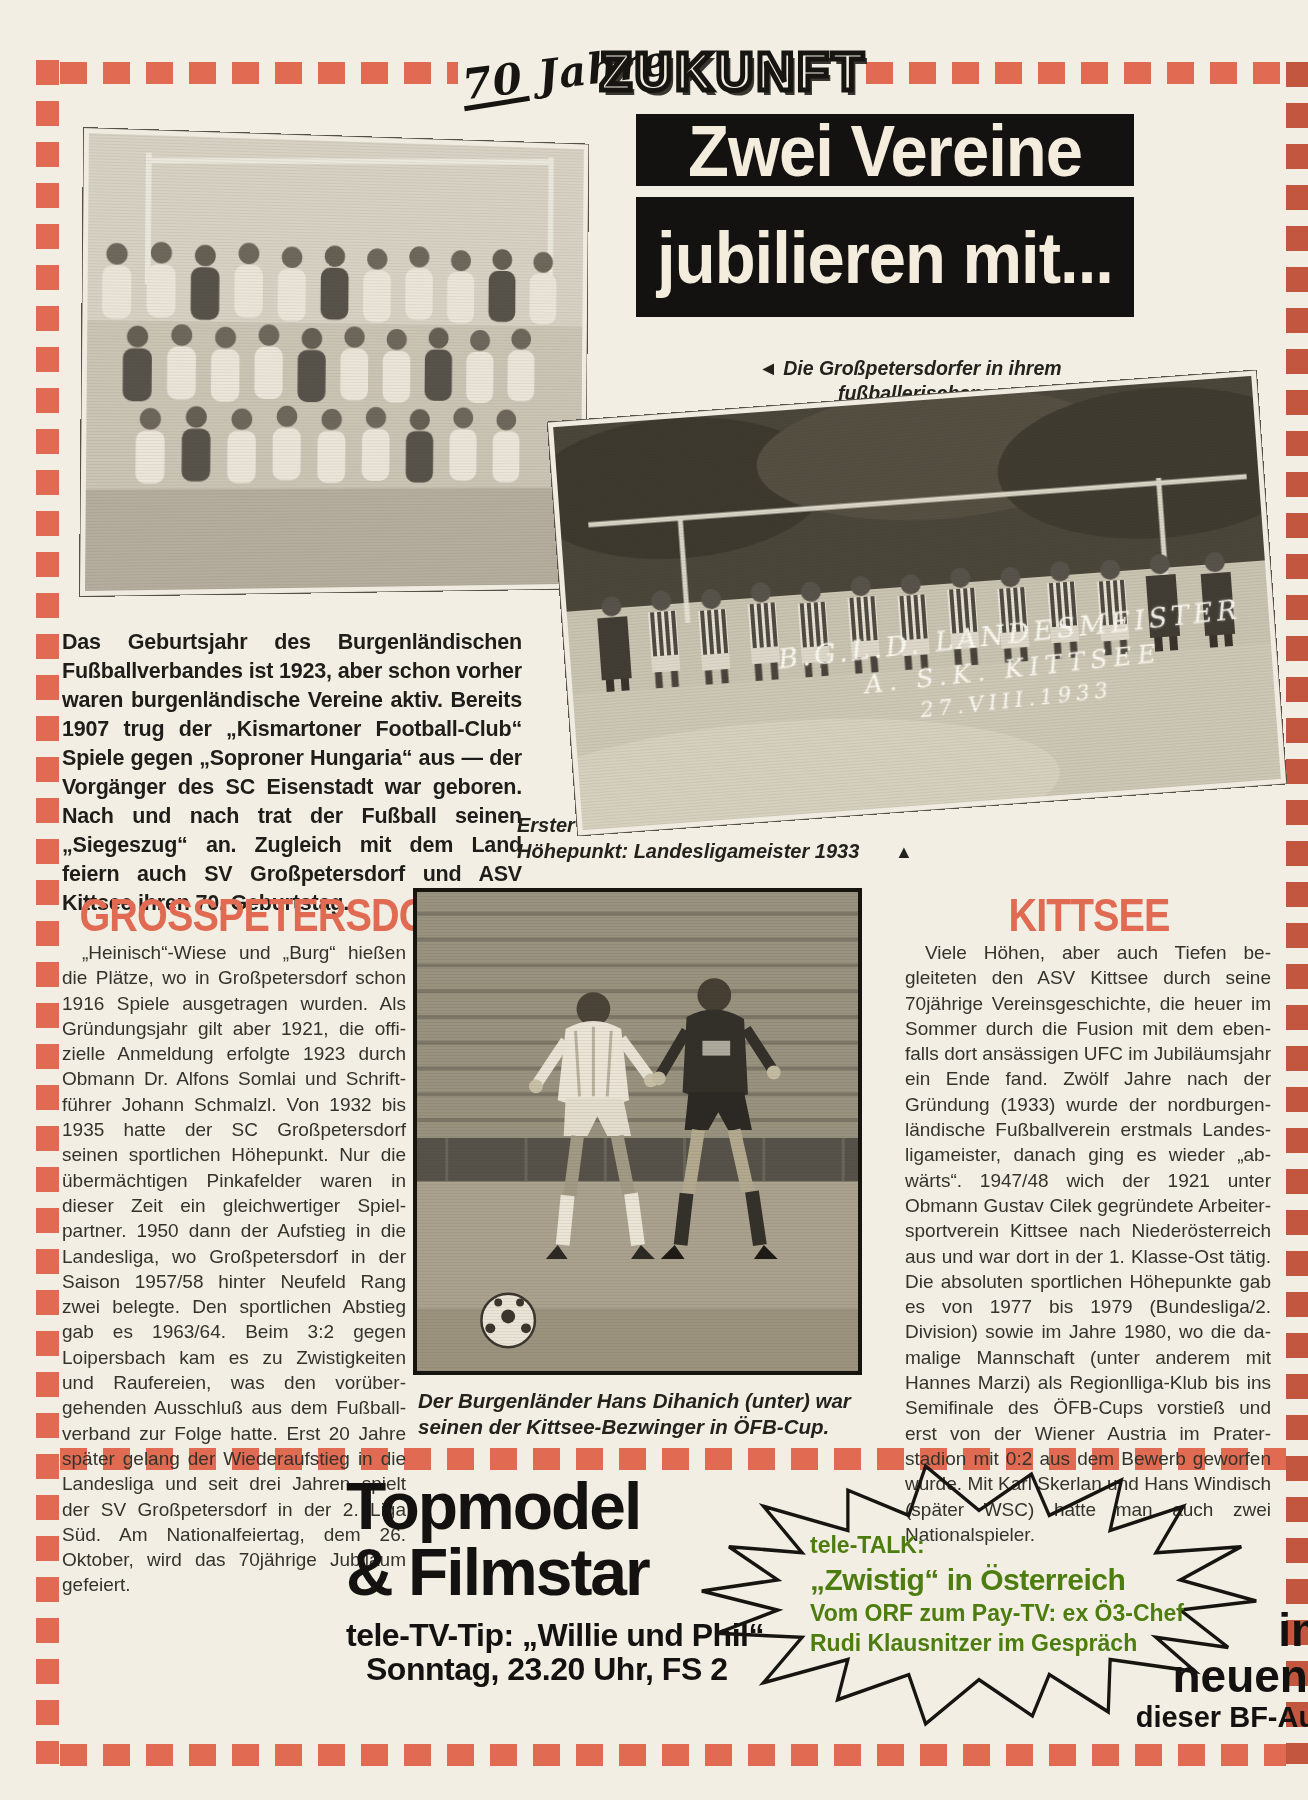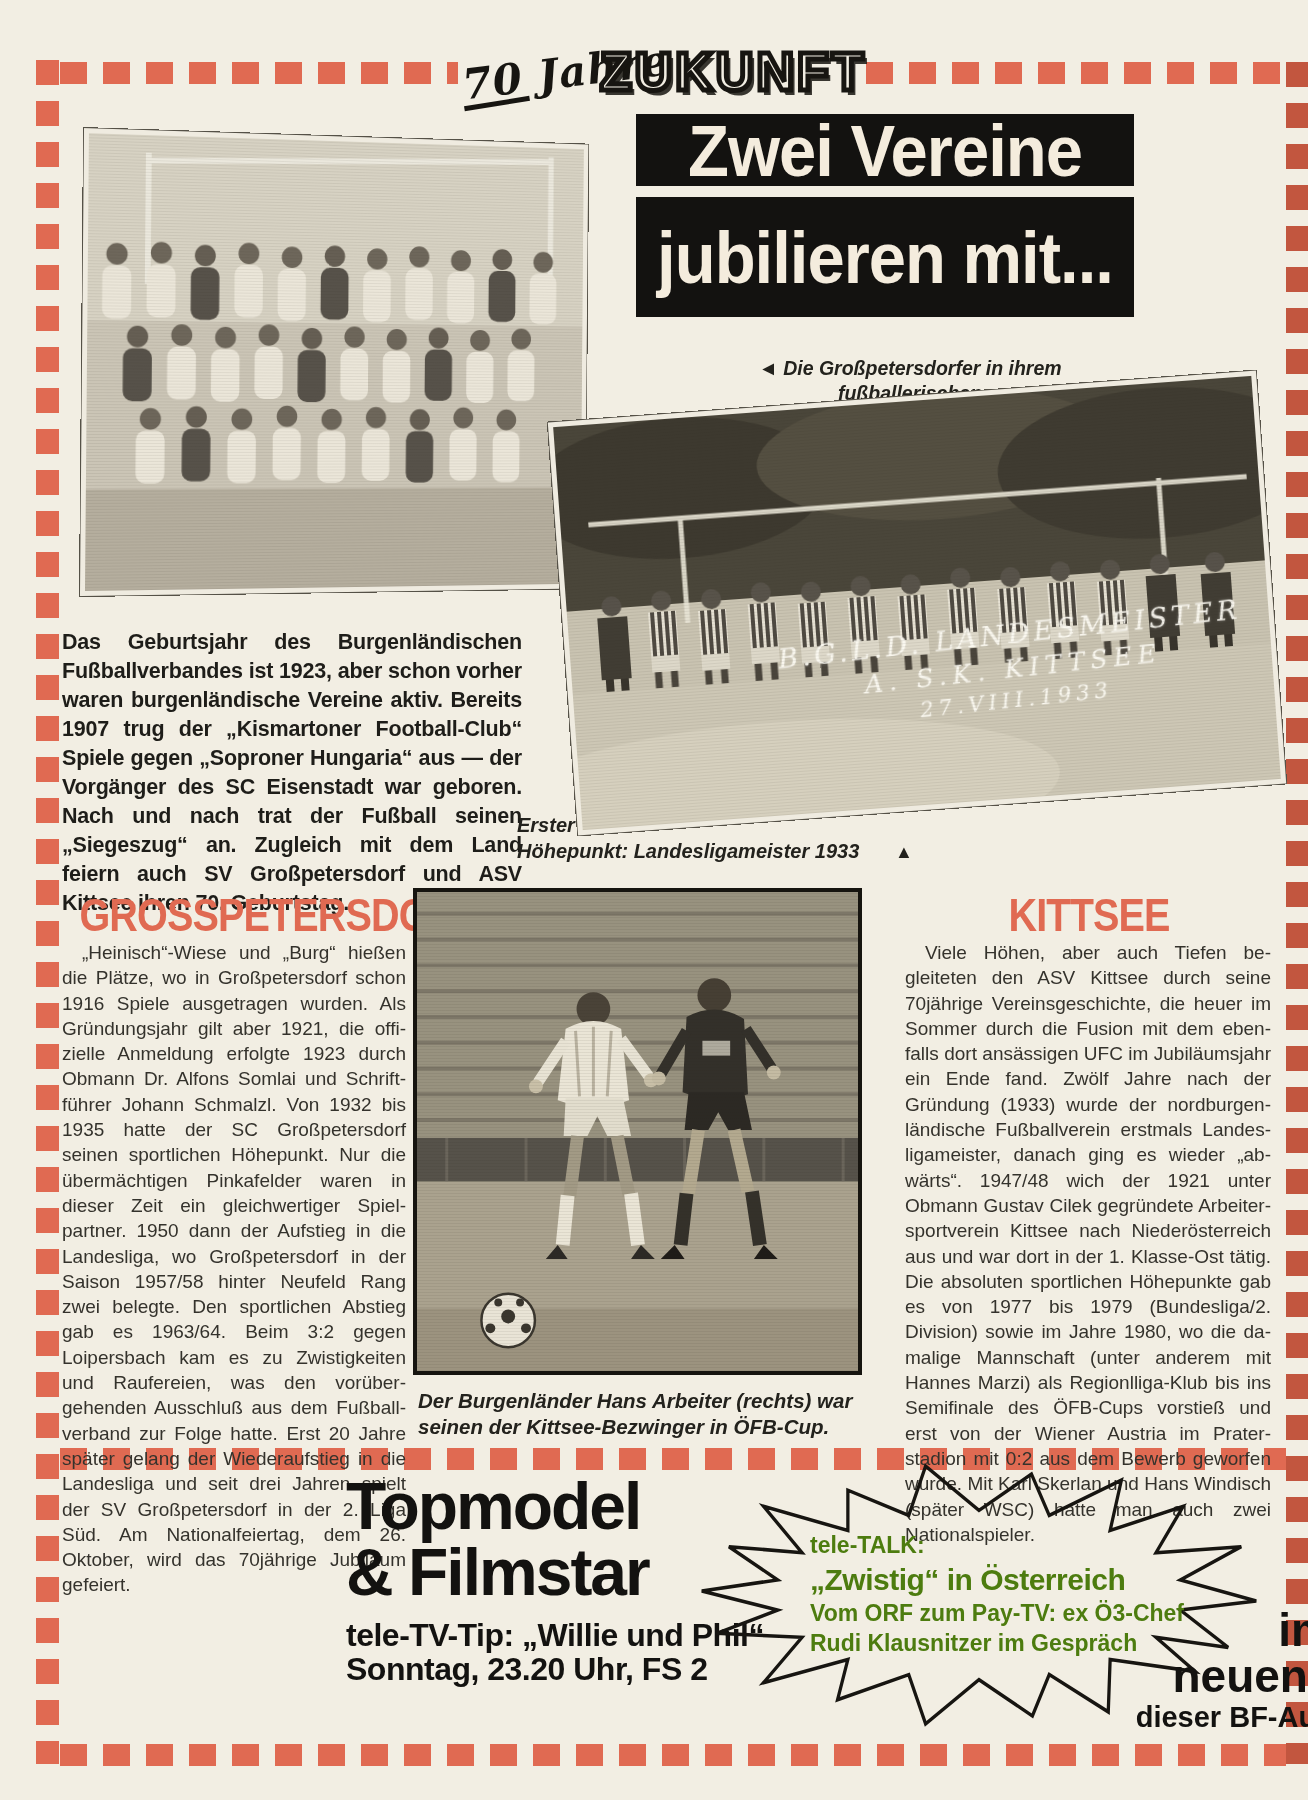--- a/index.html
+++ b/index.html
@@ -283,29 +283,29 @@
       <circle cx="92" cy="432" r="27" fill="#e9e4d6" stroke="#3a362e" stroke-width="2.5"></circle>
       <circle cx="92" cy="428" r="7" fill="#3a362e"></circle>
       <circle cx="74" cy="440" r="5" fill="#3a362e"></circle>
         <circle cx="110" cy="440" r="5" fill="#3a362e"></circle>
       <circle cx="82" cy="414" r="4" fill="#3a362e"></circle>
         <circle cx="104" cy="414" r="4" fill="#3a362e"></circle>
     </svg>
   </div>
 
   <div class="cap cap-action">
-    <span>Der Burgenländer Hans Arbeiter (rechts) war</span><br>
+    <span>Der Burgenländer Hans Dihanich (unter) war</span><br>
     <span>seinen der Kittsee-Bezwinger in ÖFB-Cup.</span>
   </div>
 
   <div class="feature">
     <div class="big">Topmodel</div>
     <div class="big">&amp; Filmstar</div>
     <div class="tip">tele-TV-Tip: „Willie und Phil“</div>
-    <div class="tip" style="margin-top:0;">Sonntag, 23.20 Uhr, FS 2</div>
+    <div class="tip" style="margin-top:0;margin-left:20px;">Sonntag, 23.20 Uhr, FS 2</div>
   </div>
 
   <div class="burst-wrap">
     <svg viewBox="0 0 600 264" preserveAspectRatio="none">
       <polygon fill="none" stroke="#171511" stroke-width="3.5" points="596,138 515,147 566,184 489,174 531,208 440,196 438,248 375,211 357,252 300,216 243,260 225,211 149,236 160,196 70,219 111,174 20,170 85,147 4,128 85,117 33,84 111,90 70,44 160,68 160,28 225,53 243,4 300,48 356,12 375,53 452,18 440,68 518,44 489,90 580,84 515,117"></polygon>
     </svg>
     <div class="burst-text">
       <div class="bk">tele-TALK:</div>
       <div class="bt">„Zwistig“ in Österreich</div>
       <div class="bl">Vom ORF zum Pay-TV: ex Ö3-Chef</div>

